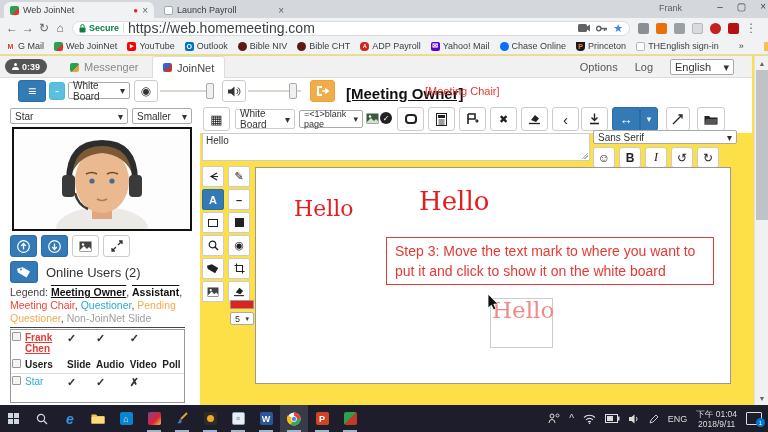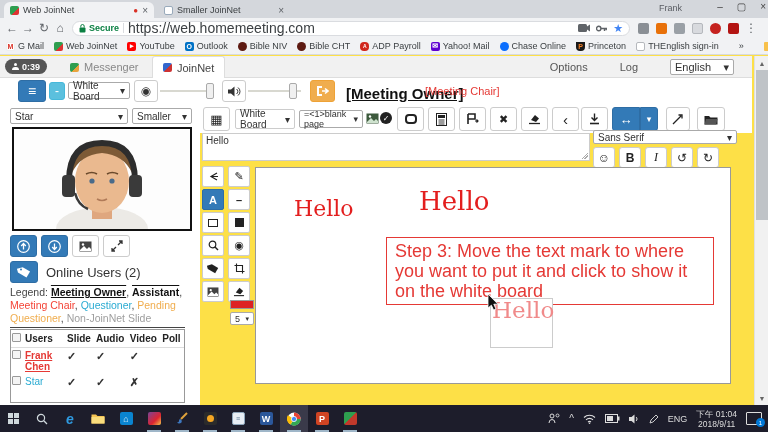--- a/index.html
+++ b/index.html
@@ -40,21 +40,21 @@
 
   
   #appheader { position:absolute; left:0; top:56px; width:752px; height:22px; background:#f1f1f1; border-bottom:1px solid #ddd; }
   #timer-badge { position:absolute; left:5px; top:3px; height:15px; background:#555; color:#fff; border-radius:8px;
                  display:flex; align-items:center; gap:3px; padding:0 7px; font-size:9px; font-weight:bold; }
   .person-ico { width:7px; height:7px; position:relative; }
   .person-ico:before { content:""; position:absolute; left:2px; top:0; width:3px; height:3px; border-radius:50%; background:#fff; }
   .person-ico:after { content:""; position:absolute; left:0; top:3.5px; width:7px; height:3.5px; border-radius:3px 3px 0 0; background:#fff; }
   .apptab { position:absolute; top:0; height:22px; display:flex; align-items:center; gap:5px; padding:0 10px; font-size:11px; color:#888; }
   .apptab.active { background:#fff; color:#444; border:1px solid #ddd; border-bottom:none; border-radius:3px 3px 0 0; }
-  #appheader-right { position:absolute; right:18px; top:0; height:22px; display:flex; align-items:center; gap:32px; color:#555; }
+  #appheader-right { position:absolute; right:18px; top:0; height:22px; display:flex; align-items:center; gap:17px; color:#555; }
   .fakesel { background:#fff; border:1px solid #aaa; border-radius:2px; display:flex; align-items:center;
              justify-content:space-between; padding:0 4px; color:#333; }
   #lang-select { width:64px; height:16px; }
 
   
   #apptoolbar { position:absolute; left:0; top:78px; width:752px; height:27px; background:#fff; }
   .btn { display:flex; align-items:center; justify-content:center; border-radius:3px; border:1px solid #ccc; background:#fff; }
   .btn.blue { background:#337ab7; border-color:#2e6da4; color:#fff; }
   .btn.lblue { background:#5bc0de; border-color:#46b8da; color:#fff; }
   .btn.orange { background:#f0ad4e; border-color:#eea236; color:#fff; }
@@ -128,21 +128,21 @@
   .minirect { width:10px; height:8px; border:1.5px solid #222; }
   .minifill { width:9px; height:9px; background:#222; }
   #pen-color { position:absolute; left:28px; top:134px; width:24px; height:9px; border:1px solid #999; }
   #pen-size { position:absolute; left:28px; top:146px; width:24px; height:13px; font-size:9px; }
 
   
   #canvas { position:absolute; left:255px; top:167px; width:476px; height:217px; border:1px solid #999; background:#fff; }
   #hello-small { position:absolute; left:38px; top:28px; font-family:"DejaVu Serif", serif; color:#e31e1e; font-size:22px; }
   #hello-large { position:absolute; left:163px; top:18px; font-family:"DejaVu Serif", serif; color:#e31e1e; font-size:26px; }
   #step-note { position:absolute; left:130px; top:69px; width:328px; border:1px solid #e53935; color:#e53935;
-               font-size:18px; line-height:20px; padding:3px 8px; }
+               font-size:14px; line-height:20px; padding:3px 8px; }
   #text-mark { position:absolute; left:234px; top:130px; width:63px; height:50px; border:1px solid #ccc; background:#fff; }
   #text-mark span { font-family:"DejaVu Serif", serif; color:#f08a8a; font-size:23px; position:absolute; left:1px; top:-2px; }
   #cursor { position:absolute; left:231px; top:126px; }
 
   
   #scrollbar { position:absolute; right:0; top:56px; width:14px; height:349px; background:#f1f1f1; border-left:1px solid #e0e0e0; }
   .sb-arrow { position:absolute; left:0; width:14px; height:14px; display:flex; align-items:center; justify-content:center;
               font-size:7px; color:#666; background:#f1f1f1; }
   #sb-thumb { position:absolute; left:1px; top:14px; width:12px; height:150px; background:#bfc3c7; }
 
@@ -169,21 +169,21 @@
 
   <div id="tabstrip">
     <div class="tab active" style="left:4px;width:150px;">
       <span class="favsq" style="background:linear-gradient(135deg,#2e9e4f 60%,#d33 60%);"></span>
       <span>Web JoinNet</span>
       <span class="rec-dot" style="margin-left:auto;">●</span>
       <span class="tab-close">×</span>
     </div>
     <div class="tab" style="left:158px;width:132px;">
       <span class="favsq" style="background:#fff;border:1px solid #9ab;"></span>
-      <span>Smaller JoinNet</span>
+      <span>Launch Payroll</span>
       <span class="tab-close" style="margin-left:auto;">×</span>
     </div>
     <span id="profile-name">Frank</span>
     <div id="win-controls">
       <span>–</span>
       <span>▢</span>
       <span>×</span>
     </div>
   </div>
 
@@ -405,34 +405,34 @@
     </div>
     <div id="legend">
       <span>Legend:</span>
       <span class="lg-owner">Meeting Owner</span><span>, </span><span class="lg-assist">Assistant</span><span>, </span><span class="lg-chair">Meeting Chair</span><span>, </span><span class="lg-quest">Questioner</span><span>, </span><span class="lg-pend">Pending Questioner</span><span>, </span><span class="lg-non">Non-JoinNet Slide</span>
     </div>
     <div id="userdiv"></div>
     <div id="usertable">
       <table>
         <tbody>
             <tr>
+          <td class="chkcell"><span class="chk"></span></td>
+          <td style="width:42px;"><span class="name-chair-owner">Frank Chen</span></td>
+          <td class="mark">✓</td>
+          <td class="mark">✓</td>
+          <td class="mark">✓</td>
+          <td></td>
+        </tr>
+        <tr>
           <th class="chkcell"><span class="chk"></span></th>
           <th>Users</th>
           <th>Slide</th>
           <th>Audio</th>
           <th>Video</th>
           <th>Poll</th>
-        </tr>
-        <tr>
-          <td class="chkcell"><span class="chk"></span></td>
-          <td style="width:42px;"><span class="name-chair-owner">Frank Chen</span></td>
-          <td class="mark">✓</td>
-          <td class="mark">✓</td>
-          <td class="mark">✓</td>
-          <td></td>
         </tr>
         <tr>
           <td class="chkcell"><span class="chk"></span></td>
           <td><span class="name-quest">Star</span></td>
           <td class="mark">✓</td>
           <td class="mark">✓</td>
           <td class="mark">✗</td>
           <td></td>
         </tr>
       </tbody>

